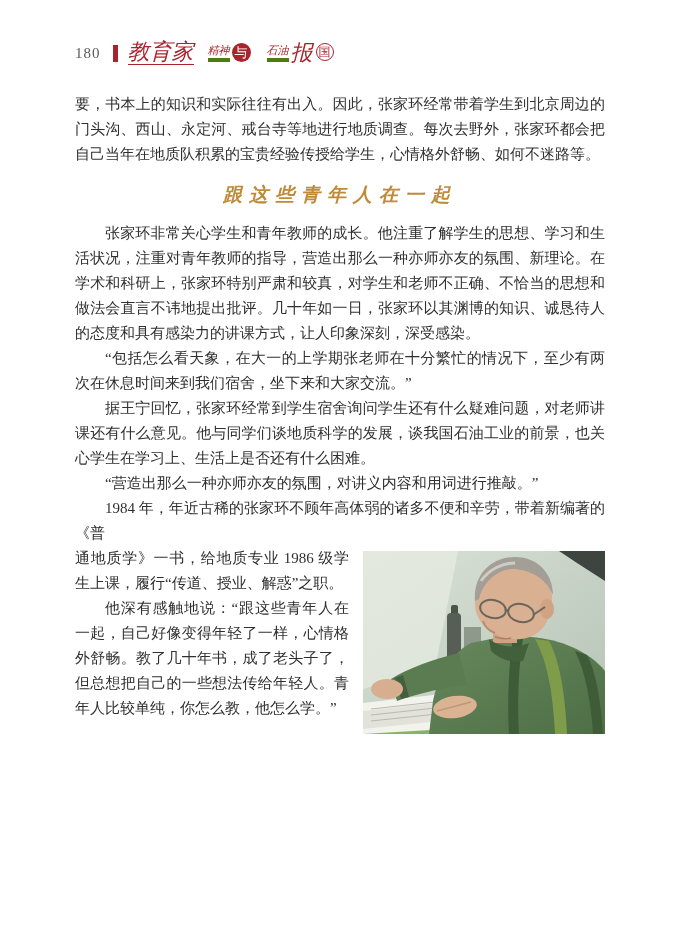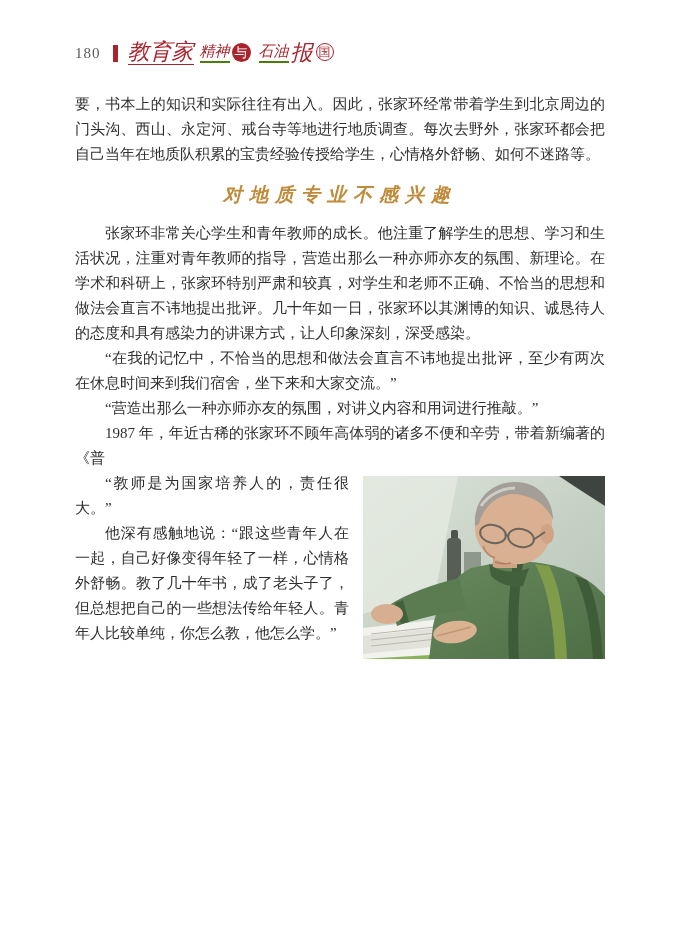--- a/index.html
+++ b/index.html
@@ -37,21 +37,21 @@
   .logo {
     color: #a8242c;
     font-weight: normal;
     font-style: italic;
     display: flex;
     align-items: center;
     line-height: 1;
     white-space: nowrap;
   }
   .logo .big { font-size: 22px; border-bottom: 1px solid #a8242c; padding-bottom: 1px; }
-  .logo .small { font-size: 15px; border-bottom: 2px solid #4d7c0f; padding-bottom: 2px; margin-left: 6px; }
+  .logo .small { font-size: 11px; border-bottom: 4px solid #4d7c0f; padding-bottom: 2px; margin-left: 14px; }
   .logo .circle-solid {
     font-size: 13px;
     font-style: normal;
     color: #ffffff;
     background: #a8242c;
     border-radius: 50%;
     width: 19px; height: 19px;
     display: inline-flex;
     align-items: center;
     justify-content: center;
@@ -109,26 +109,27 @@
       <span class="small">石油</span>
       <span class="big2">报</span>
       <span class="circle-outline">国</span>
     </span>
   </div>
 
   <div class="content">
 
     <div class="para no-indent">要，书本上的知识和实际往往有出入。因此，张家环经常带着学生到北京周边的门头沟、西山、永定河、戒台寺等地进行地质调查。每次去野外，张家环都会把自己当年在地质队积累的宝贵经验传授给学生，心情格外舒畅、如何不迷路等。</div>
 
-    <div class="section-heading">对地质专业不感兴趣</div>
+    <div class="section-heading">跟这些青年人在一起</div>
 
     <div class="para">张家环非常关心学生和青年教师的成长。他注重了解学生的思想、学习和生活状况，注重对青年教师的指导，营造出那么一种亦师亦友的氛围、新理论。在学术和科研上，张家环特别严肃和较真，对学生和老师不正确、不恰当的思想和做法会直言不讳地提出批评。几十年如一日，张家环以其渊博的知识、诚恳待人的态度和具有感染力的讲课方式，让人印象深刻，深受感染。</div>
-    <div class="para">“在我的记忆中，不恰当的思想和做法会直言不讳地提出批评，至少有两次在休息时间来到我们宿舍，坐下来和大家交流。”</div>
+    <div class="para">“包括怎么看天象，在大一的上学期张老师在十分繁忙的情况下，至少有两次在休息时间来到我们宿舍，坐下来和大家交流。”</div>
+    <div class="para">据王宁回忆，张家环经常到学生宿舍询问学生还有什么疑难问题，对老师讲课还有什么意见。他与同学们谈地质科学的发展，谈我国石油工业的前景，也关心学生在学习上、生活上是否还有什么困难。</div>
     <div class="para">“营造出那么一种亦师亦友的氛围，对讲义内容和用词进行推敲。”</div>
-    <div class="para">1987 年，年近古稀的张家环不顾年高体弱的诸多不便和辛劳，带着新编著的《普</div>
+    <div class="para">1984 年，年近古稀的张家环不顾年高体弱的诸多不便和辛劳，带着新编著的《普</div>
 
     <div class="para no-indent">
       <span class="figure">
         <svg viewBox="0 0 242 183" xmlns="http://www.w3.org/2000/svg">
           <defs>
             <linearGradient id="wall" x1="0" y1="0" x2="1" y2="1">
               <stop offset="0" stop-color="#dce3d8"></stop>
               <stop offset="1" stop-color="#b3c2b4"></stop>
             </linearGradient>
             <linearGradient id="jacket" x1="0" y1="0" x2="1" y2="1">
@@ -185,20 +186,19 @@
             <line x1="142" y1="59" x2="146" y2="60"></line>
             <line x1="170" y1="64" x2="182" y2="56"></line>
           </g>
 
           <path d="M120,70 C122,76 126,80 132,82" stroke="#b98c6c" stroke-width="2" fill="none"></path>
           <path d="M132,86 C138,88 144,88 148,87" stroke="#b07f5f" stroke-width="1.5" fill="none"></path>
 
           <path d="M126,88 C136,96 152,98 166,92 L160,110 C148,112 136,108 128,100 Z" fill="#42603c"></path>
         </svg>
 
-      </span>
+      </span><span>通地质学》一书，给地质专业 1986 级学生上课，履行“传道、授业、解惑”之职。</span>
     </div>
 
-    <div class="para">“教师是为国家培养人的，责任很大。”</div>
     <div class="para">他深有感触地说：“跟这些青年人在一起，自己好像变得年轻了一样，心情格外舒畅。教了几十年书，成了老头子了，但总想把自己的一些想法传给年轻人。青年人比较单纯，你怎么教，他怎么学。”</div>
 
   </div>
 </div>
 
 </body></html>

